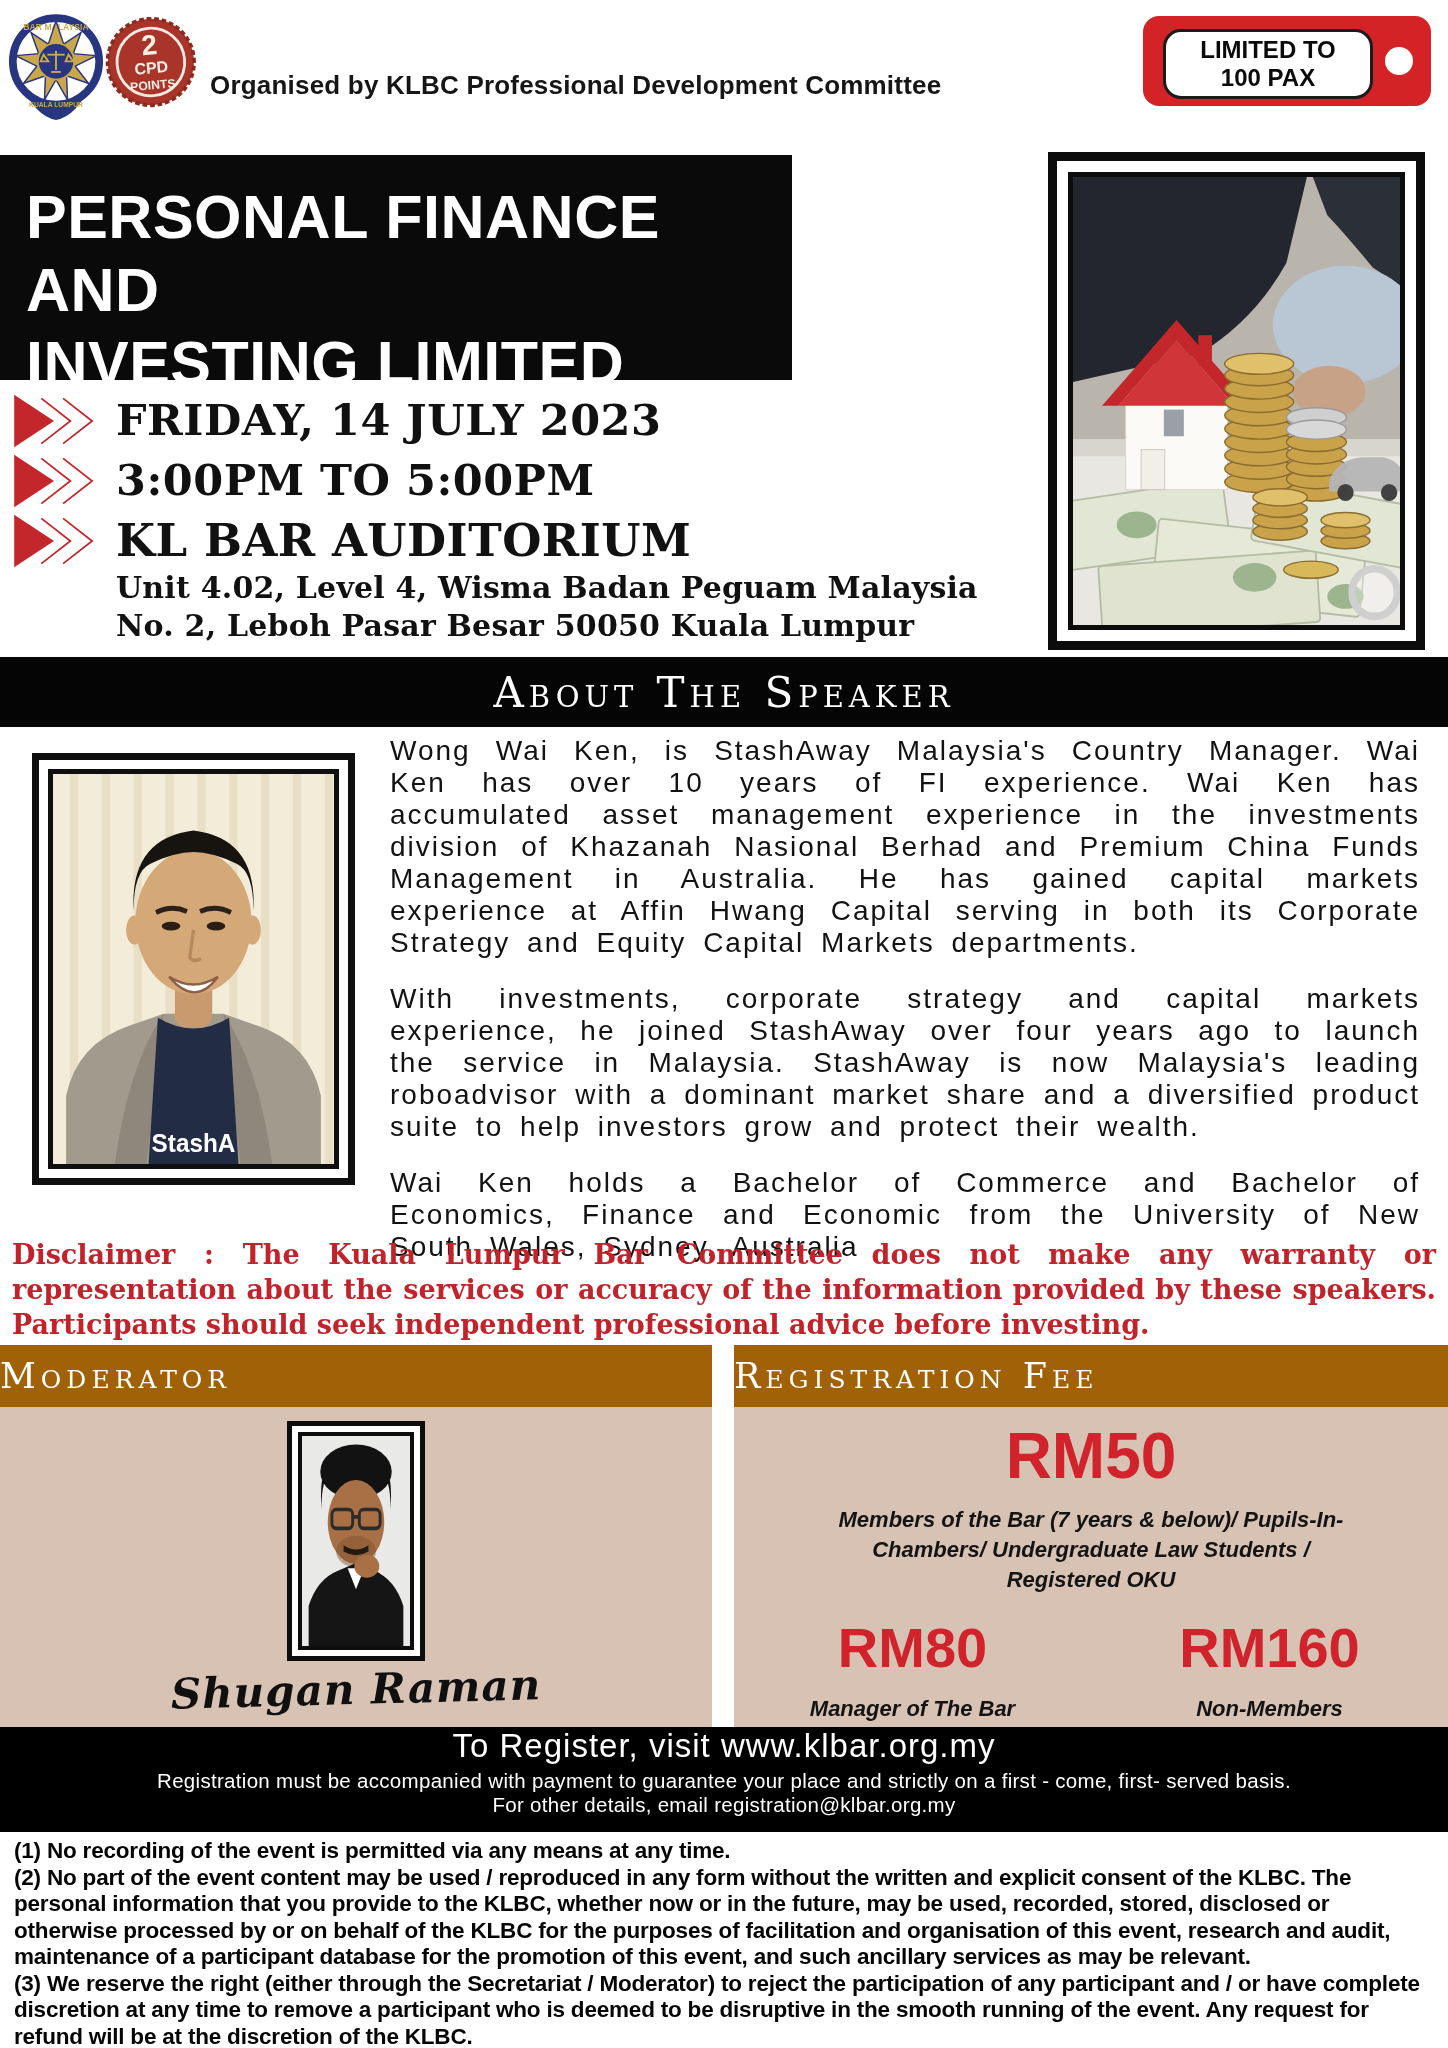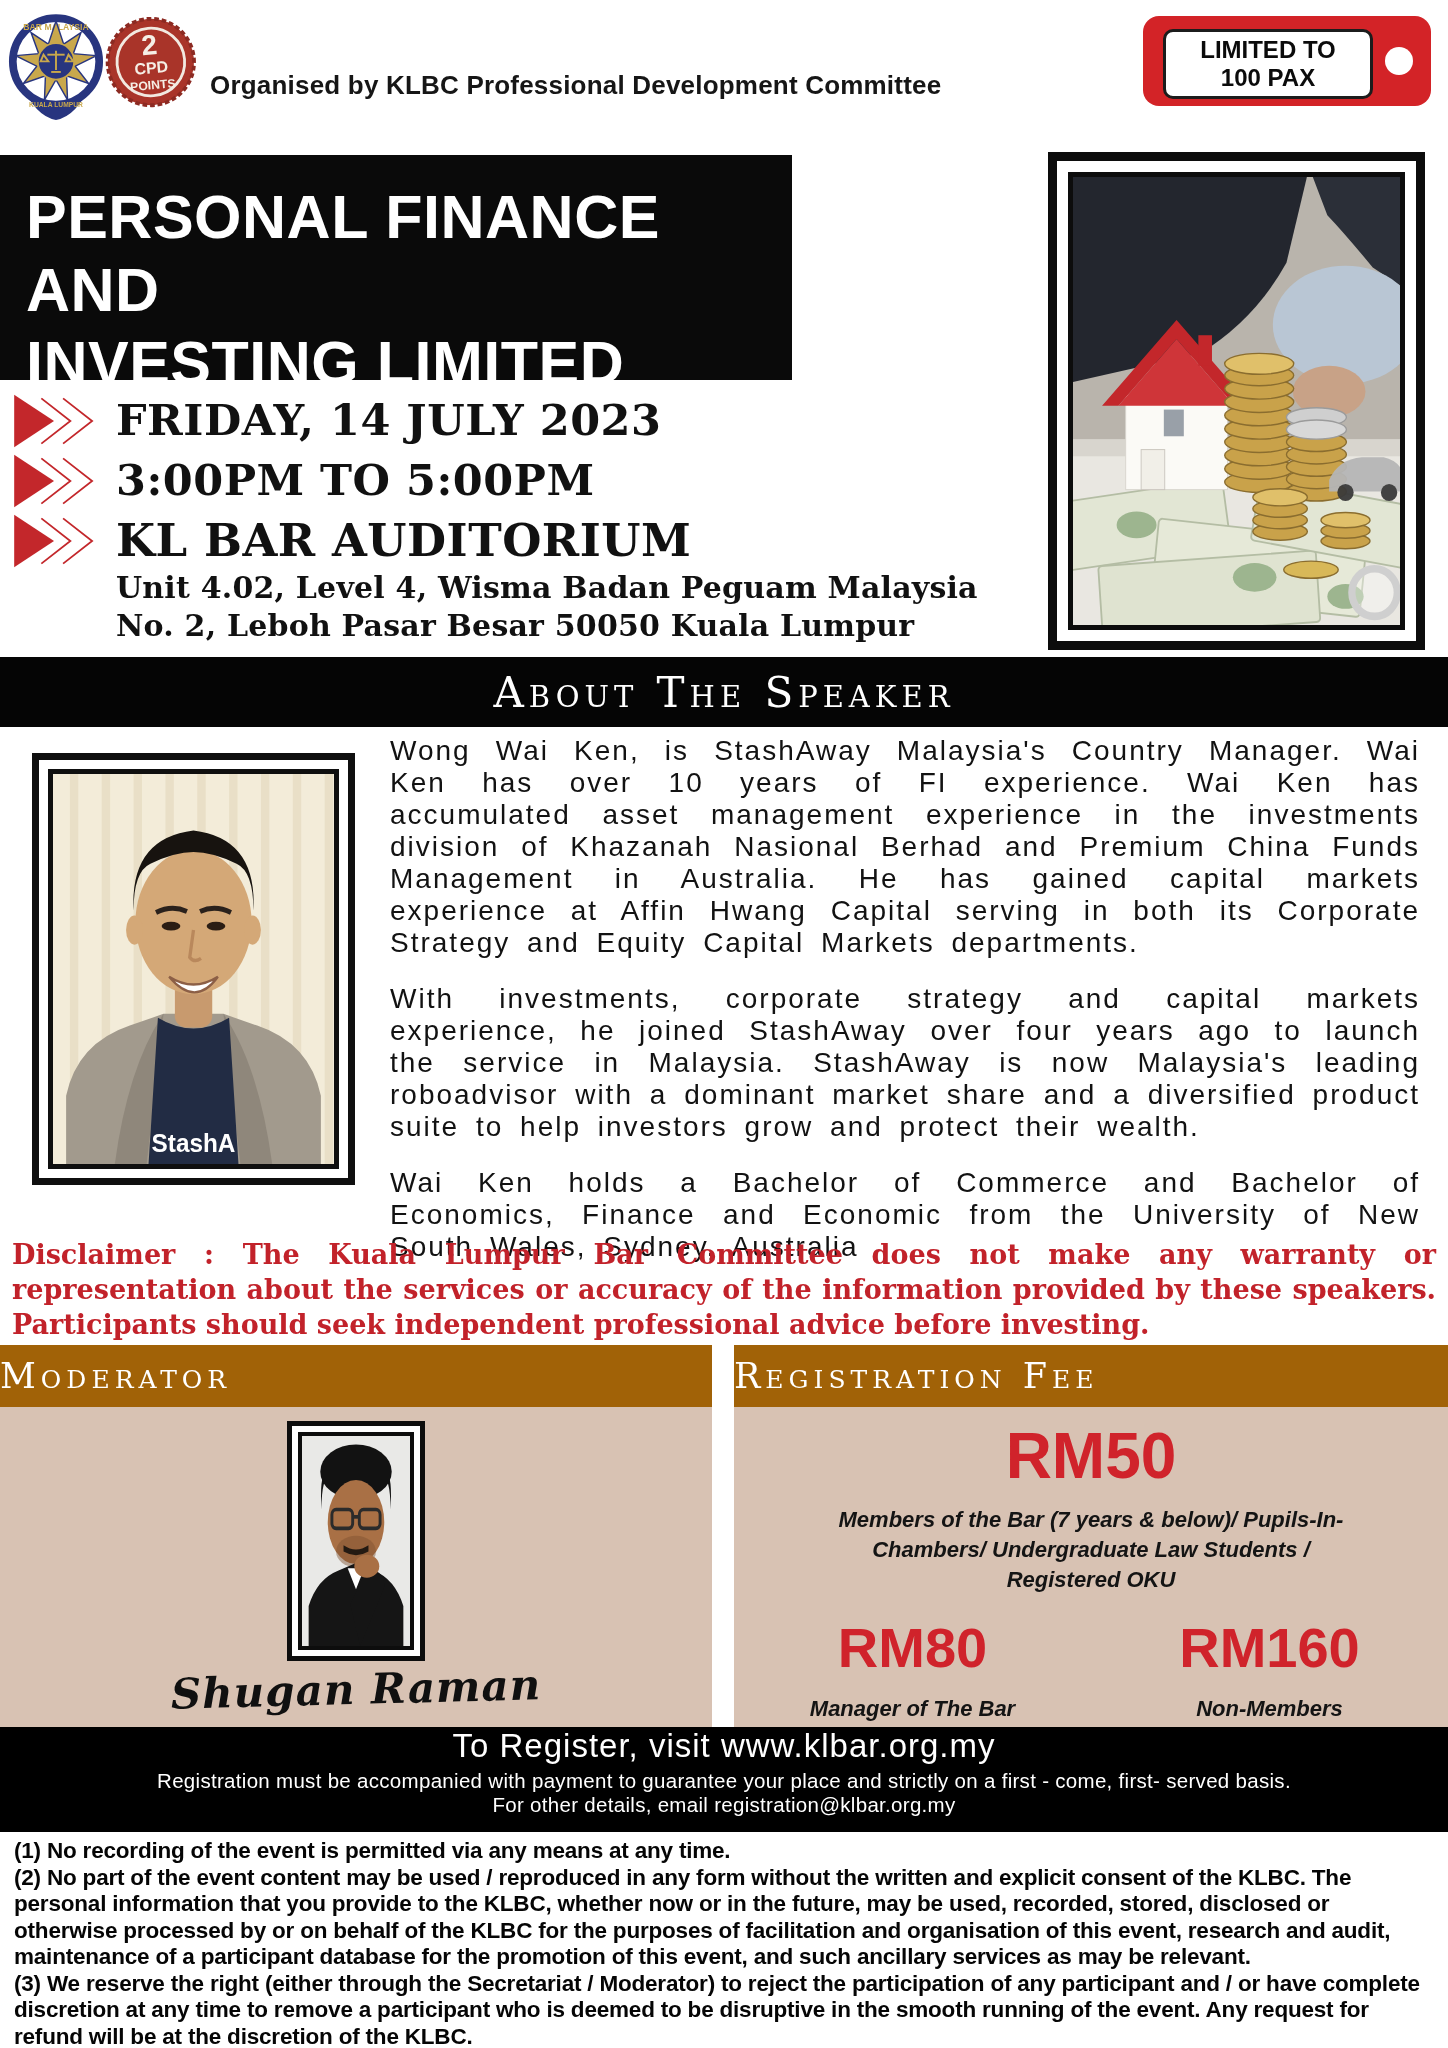--- a/index.html
+++ b/index.html
@@ -7,21 +7,21 @@
     width:1448px;height:2048px;position:relative;background:#ffffff;overflow:hidden;
     font-family:"Liberation Sans",sans-serif;color:#0d0d0d;
   }
 
   
   .header{position:absolute;top:0;left:0;width:1448px;height:155px;background:#fff;}
   .organiser{position:absolute;left:210px;top:70px;font-size:26px;font-weight:bold;color:#161616;letter-spacing:.2px;}
   .klbar-logo{position:absolute;left:8px;top:8px;}
   .cpd-stamp{position:absolute;left:104px;top:14px;transform:rotate(-5deg);}
   .tag{position:absolute;left:1143px;top:16px;width:288px;height:90px;background:#d32327;border-radius:16px;}
-  .tag-inner{position:absolute;left:20px;top:13px;width:204px;height:64px;background:#fff;border:3px solid #1c1c1c;border-radius:10px;
+  .tag-inner{position:absolute;left:20px;top:13px;width:204px;height:64px;background:#fff;border:3px solid #1c1c1c;border-radius:18px;
     display:flex;flex-direction:column;align-items:center;justify-content:center;font-weight:bold;font-size:24px;line-height:28px;color:#0b0b0b;}
   .tag-hole{position:absolute;right:18px;top:31px;width:28px;height:28px;background:#fff;border-radius:50%;}
 
   
   .title-banner{position:absolute;top:155px;left:0;width:792px;height:225px;background:#0a0a0a;color:#fff;
     padding:26px 12px 0 26px;box-sizing:border-box;}
   .title-banner span{display:block;font-size:61px;line-height:73px;font-weight:800;letter-spacing:.5px;font-family:"Liberation Sans",sans-serif;}
 
   
   .house-frame{position:absolute;left:1048px;top:152px;width:377px;height:498px;box-sizing:border-box;

